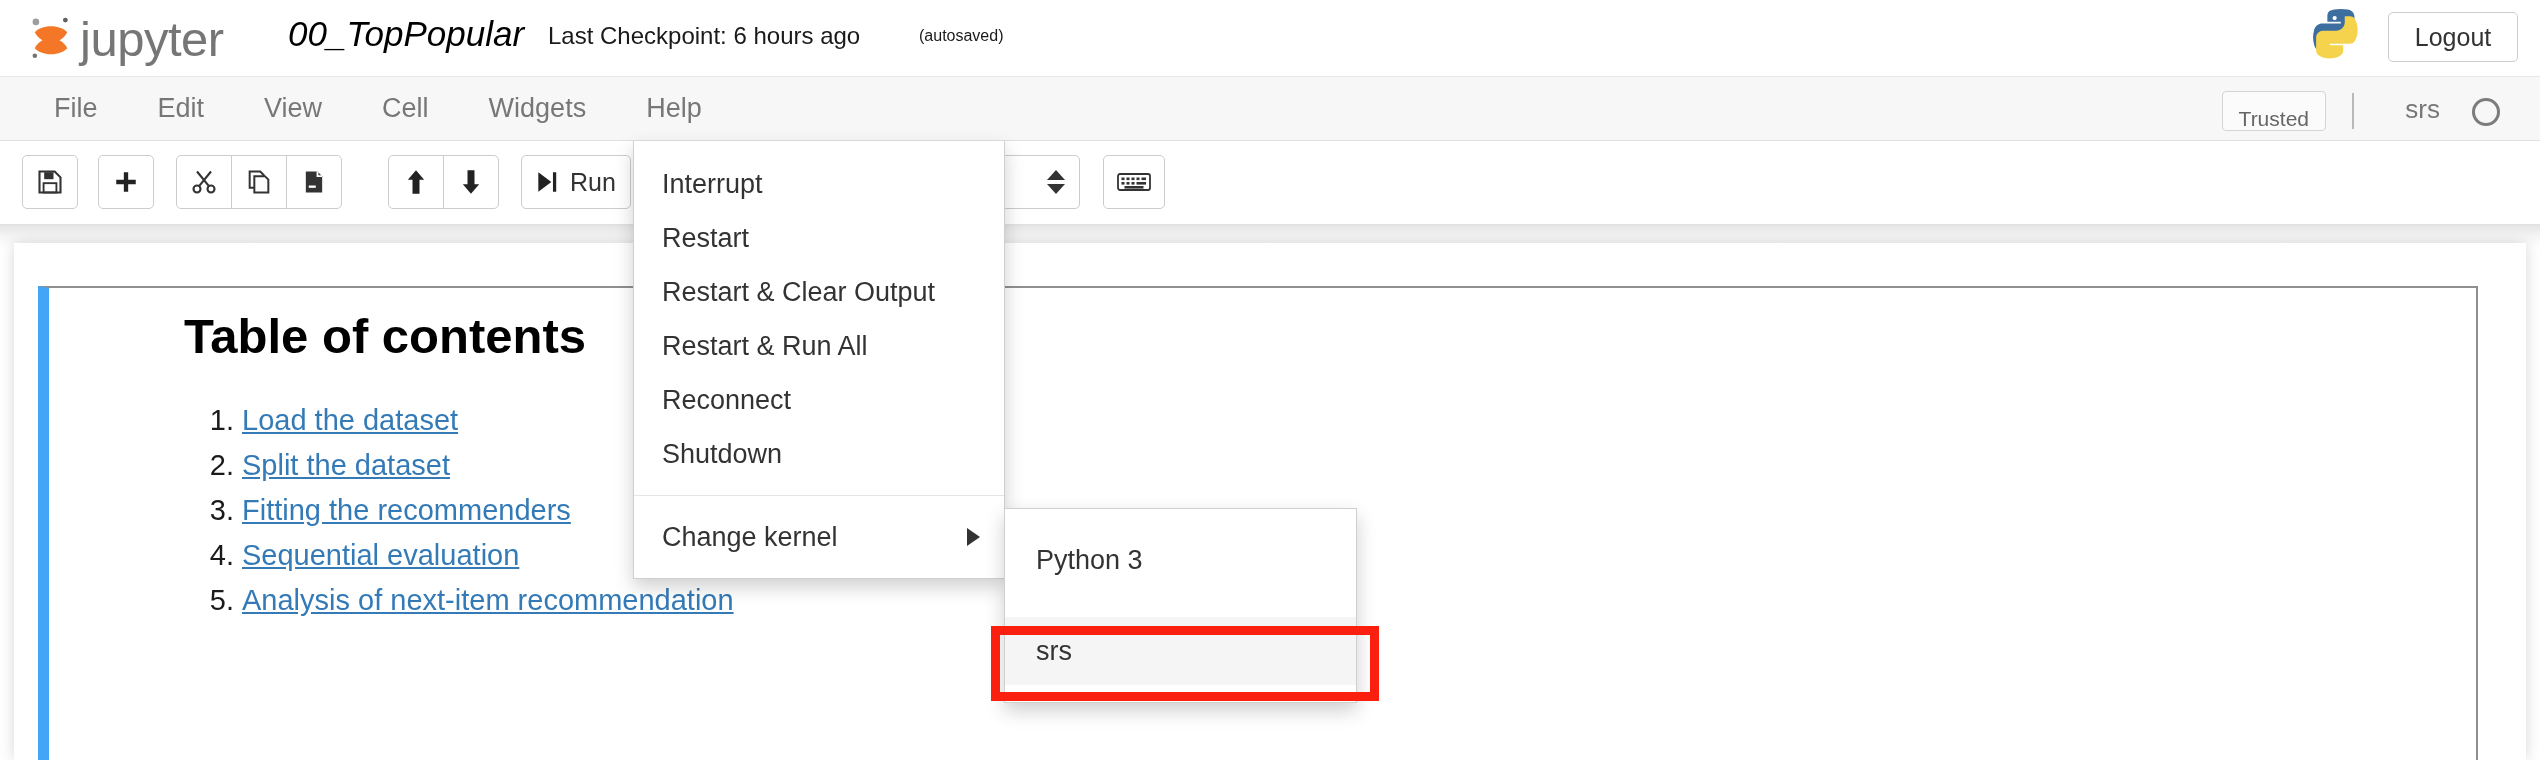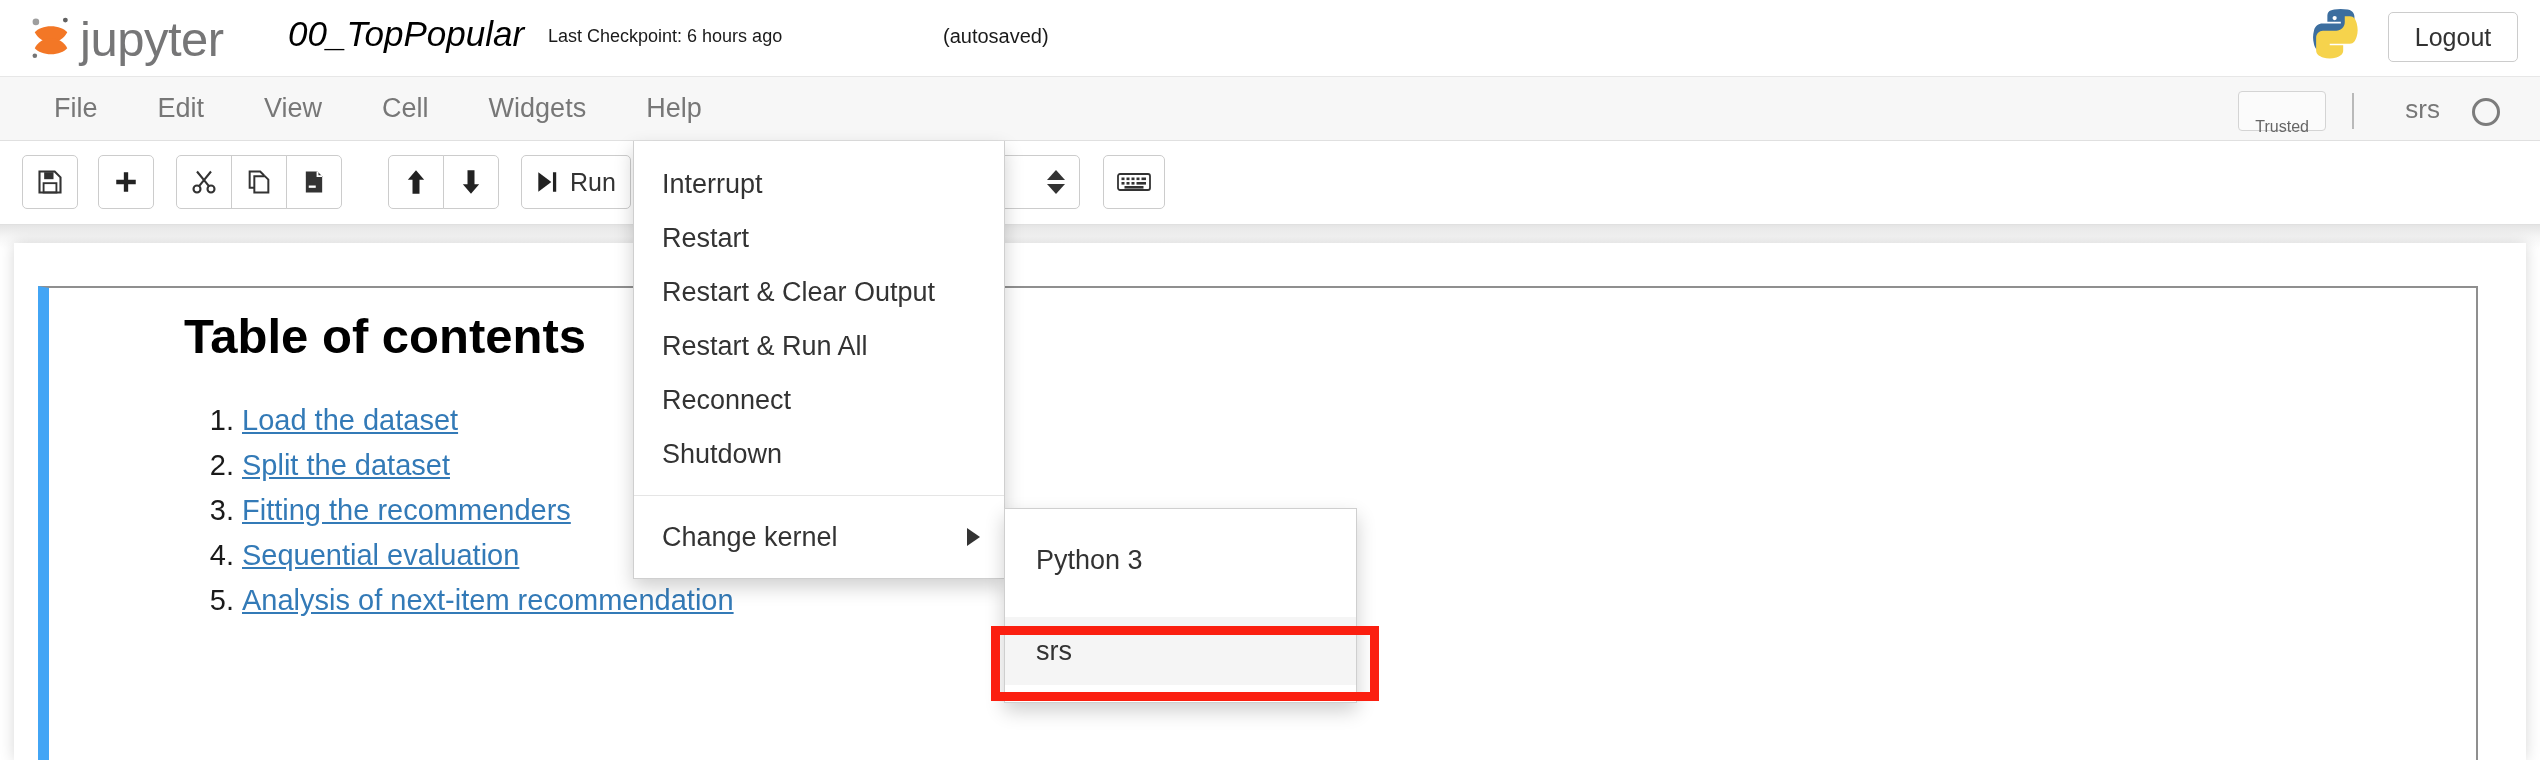--- a/index.html
+++ b/index.html
@@ -57,33 +57,32 @@
     left: 288px; top: 6px;
     font-size: 35px;
     color: #000;
     line-height: 56px;
     white-space: nowrap;
     font-style: italic;
   }
   .nb-checkpoint {
     position: absolute;
     left: 548px; top: 12px;
-    font-size: 18px;
+    font-size: 24px;
     color: #1a1a1a;
     line-height: 48px;
     white-space: nowrap;
   }
   .nb-autosaved {
     position: absolute;
     left: 919px; top: 12px;
-    font-size: 20px;
+    font-size: 16px;
     color: #1a1a1a;
     line-height: 48px;
     white-space: nowrap;
-    margin-left: 24px;
   }
   .py-logo {
     position: absolute;
     right: 170px; top: 5px;
     width: 62px; height: 62px;
   }
   .logout-btn {
     position: absolute;
     right: 22px; top: 12px;
     width: 130px; height: 50px;
@@ -128,26 +127,26 @@
   }
   .menu-item.active {
     background: #e8e8e8;
     color: #333333;
   }
   .trusted-badge {
     position: absolute;
     right: 214px; top: 14px;
     height: 40px;
     line-height: 38px;
-    padding: 16px 16px;
+    padding: 8px 16px;
     border: 1px solid #d4d4d4;
     border-radius: 4px;
     background: #fbfbfb;
     color: #666666;
-    font-size: 16px;
+    font-size: 21px;
     box-sizing: border-box;
     white-space: nowrap;
   }
   .kernel-sep {
     position: absolute;
     right: 186px; top: 16px;
     width: 2px; height: 36px;
     background: #b9b9b9;
   }
   .kernel-name {

